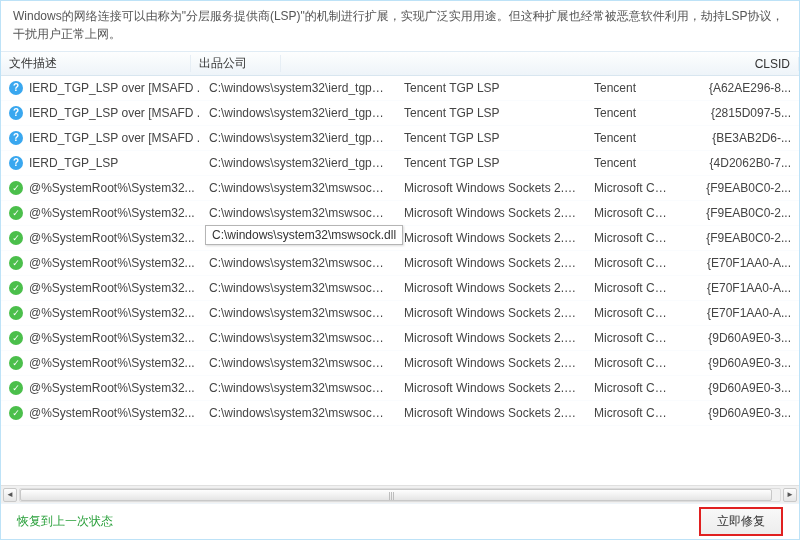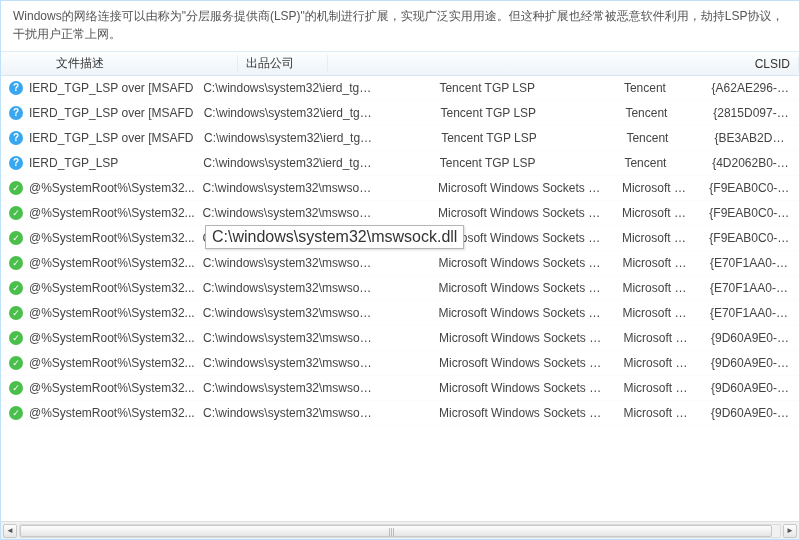--- a/index.html
+++ b/index.html
@@ -53,21 +53,21 @@
   }
   .row .col {
     padding: 0 8px;
     white-space: nowrap;
     overflow: hidden;
     text-overflow: ellipsis;
     color: #444;
   }
   .c-name { width: 200px; display: flex; align-items: center; gap: 6px;}
   .c-file { width: 195px; }
-  .c-desc { width: 190px; margin-left: 47px; }
+  .c-desc { width: 190px; }
   .c-comp { width: 90px; }
   .c-clsid { flex: 1 1 auto; text-align: right; }
   .icon {
     width: 14px; height: 14px; flex: 0 0 14px;
     display: inline-block;
   }
   .icon-q {
     border-radius: 50%;
     background: #39a7ef;
     color: #fff;
@@ -82,21 +82,21 @@
     color: #fff;
     font-size: 9px;
     line-height: 14px;
     text-align: center;
   }
   .tooltip {
     position: absolute;
     background: #fff;
     border: 1px solid #b5b5b5;
     padding: 2px 6px;
-    font-size: 16px;
+    font-size: 12px;
     color: #333;
     box-shadow: 1px 1px 2px rgba(0,0,0,0.15);
     pointer-events: none;
     z-index: 10;
   }
   .hscroll {
     height: 18px;
     background: #f0f0f0;
     border-top: 1px solid #e0e0e0;
     display: flex;
@@ -324,14 +324,18 @@
         <div class="hs-grip">
             <span></span>
             <span></span>
             <span></span>
           </div>
       </div>
     </div>
     <div class="hs-btn">►</div>
   </div>
 
+  <div class="footer">
+    <span class="restore-link">恢复到上一次状态</span>
+    <button class="repair-btn">立即修复</button>
+  </div>
 
 </div>
 
 </body></html>

